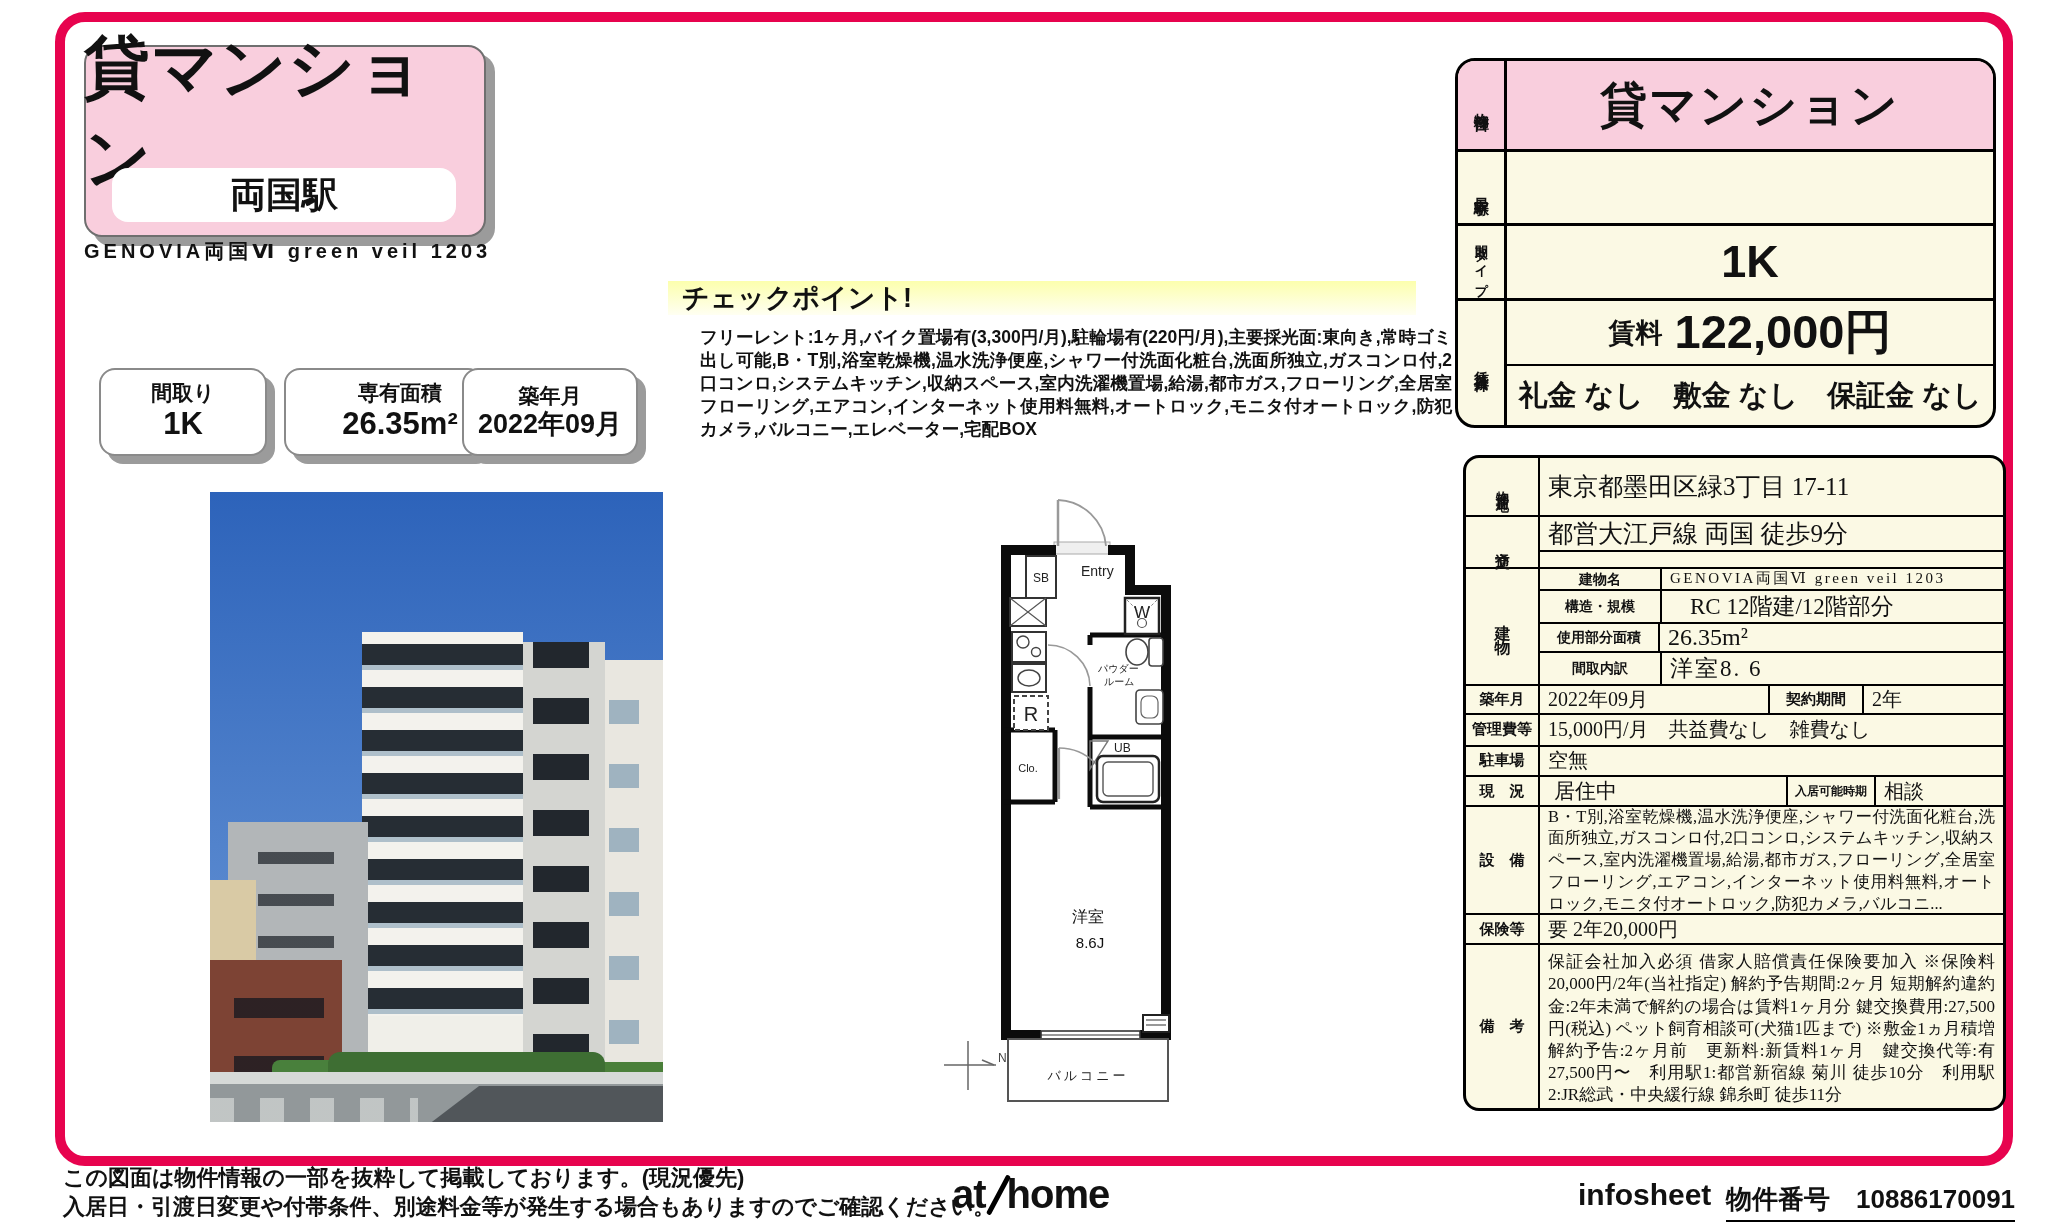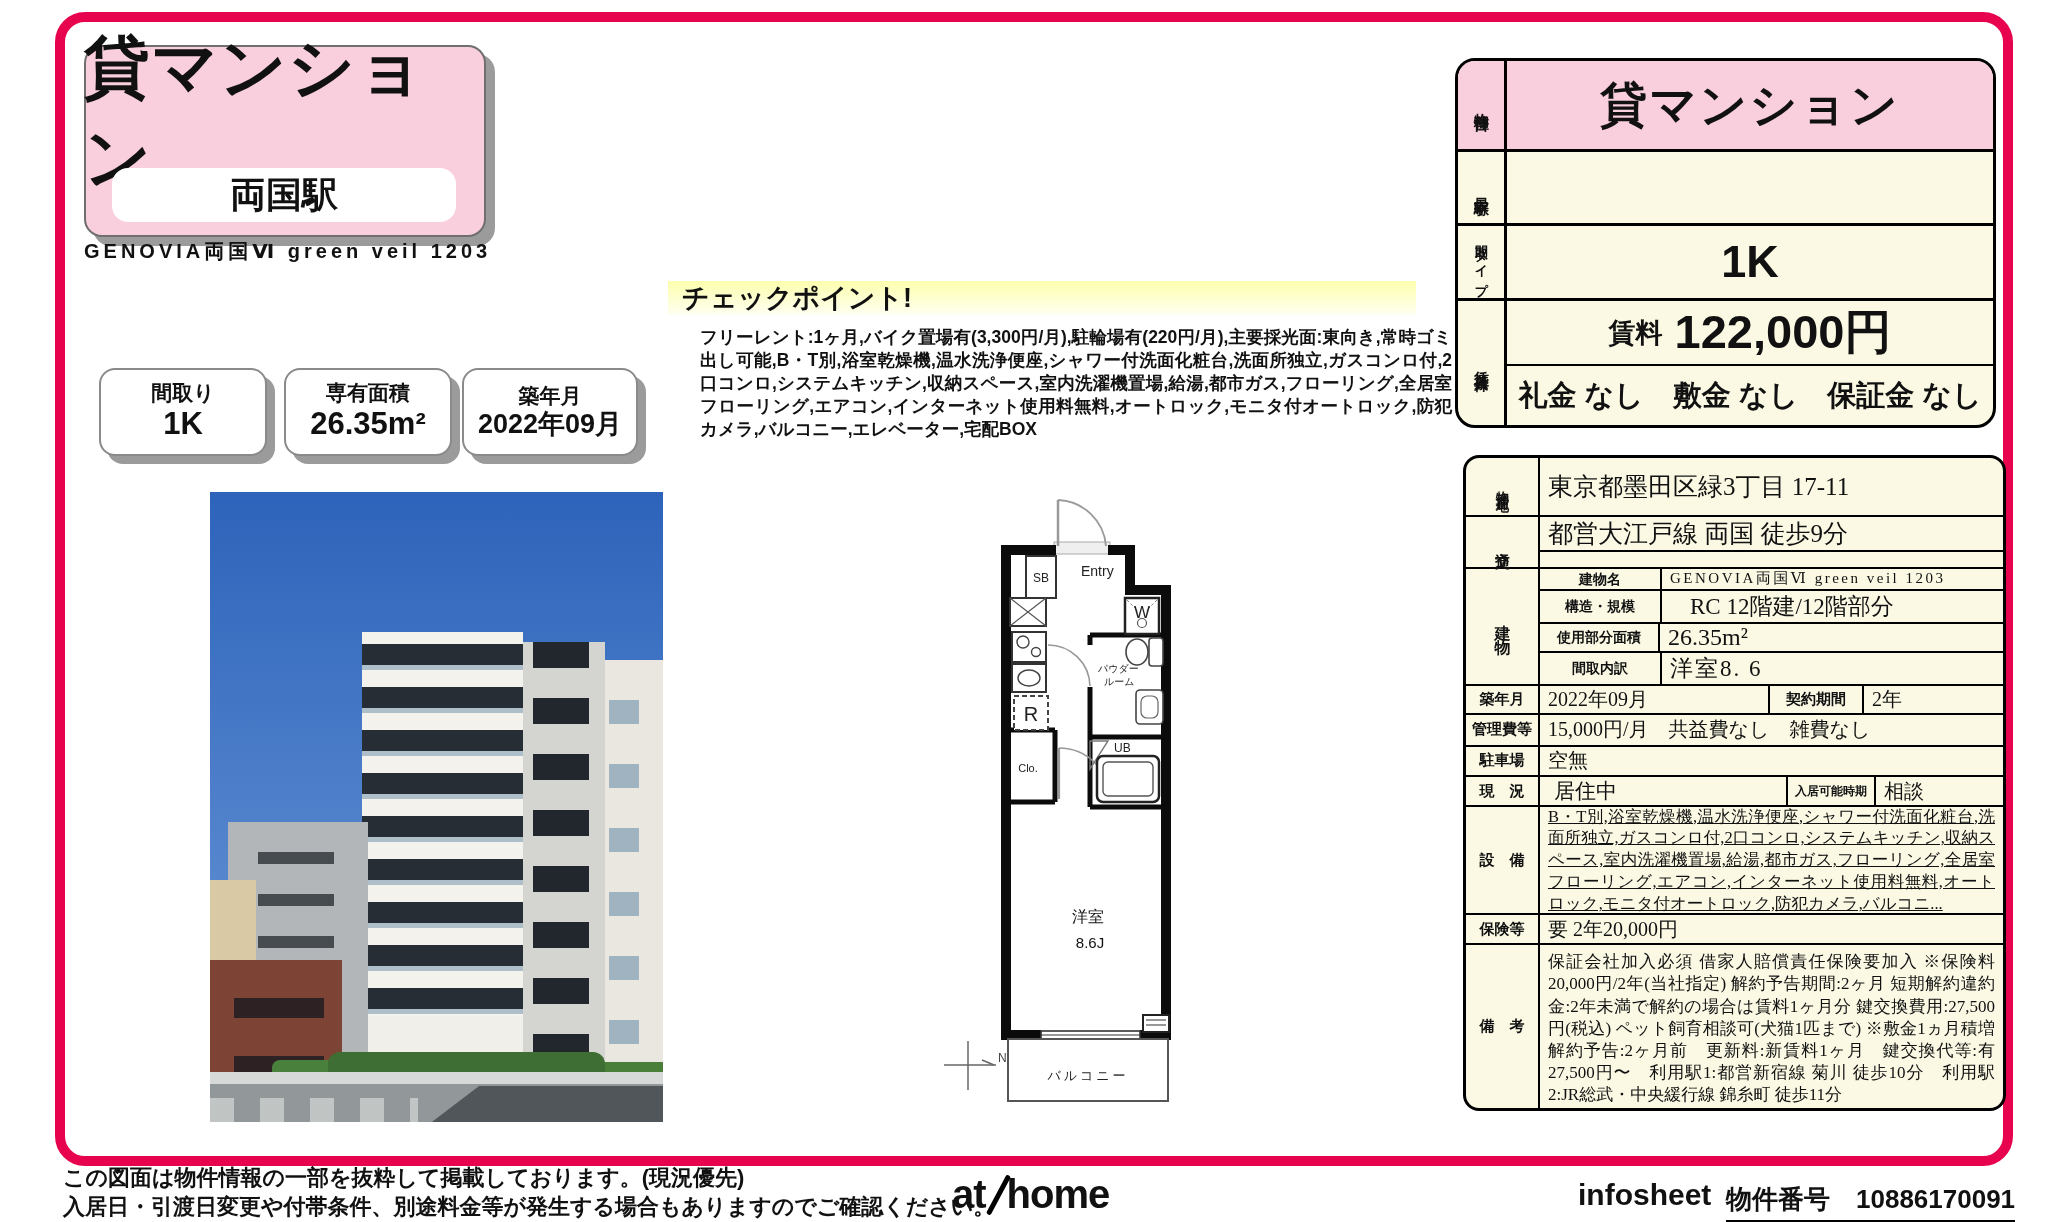--- a/index.html
+++ b/index.html
@@ -97,21 +97,21 @@
   .r-built .b1{width:72px;min-width:72px;border-right:2px solid #000;font-size:15px;}
   .r-built .v1{width:212px;border-right:2px solid #000;display:flex;align-items:center;padding:0 8px;font-size:20px;}
   .r-built .b2{width:92px;border-right:2px solid #000;font-size:15px;}
   .r-built .v2{flex:1;display:flex;align-items:center;padding:0 8px;font-size:20px;}
   .r-mgmt{height:32px;} .r-mgmt .tb-val{font-size:20px;}
   .r-park{height:30px;} .r-park .tb-val{font-size:20px;}
   .r-stat{height:36px;}
   .r-stat .v1{width:218px;border-right:2px solid #000;display:flex;align-items:center;padding:0 14px;font-size:21px;}
   .r-stat .b2{width:86px;border-right:2px solid #000;font-size:12px;line-height:1.1;text-align:center;}
   .r-stat .v2{flex:1;display:flex;align-items:center;padding:0 8px;font-size:20px;}
-  .r-equip{height:108px;} .r-equip .tb-val{font-size:16.5px;line-height:1.33;text-align:justify;text-decoration:underline;}
+  .r-equip{height:108px;} .r-equip .tb-val{font-size:16.5px;line-height:1.33;text-align:justify;}
   .r-ins{height:30px;} .r-ins .tb-val{font-size:20px;}
   .r-notes{flex:1;} .r-notes .tb-val{font-size:17px;line-height:1.3;text-align:justify;align-items:flex-start;padding-top:6px;}
 
   
   .fp{left:938px;top:490px;width:265px;height:625px;}
 
   
   .fline{left:63px;font-size:22px;font-weight:bold;white-space:nowrap;}
   .athome{left:952px;top:1172px;display:flex;align-items:center;font-weight:bold;font-size:40px;letter-spacing:-1px;}
   .athome .slash{width:5px;height:44px;background:#000;transform:rotate(28deg);margin:0 6px 0 10px;border-radius:2px;}
@@ -127,21 +127,21 @@
 
   <div class="abs title-box"></div>
   <div class="abs title-cat">貸マンション</div>
   <div class="abs title-station">両国駅</div>
   <div class="abs genovia">GENOVIA両国Ⅵ green veil 1203</div>
 
   <div class="abs chip" style="left:99px;width:164px;">
     <div class="lab">間取り</div>
     <div class="val">1K</div>
   </div>
-  <div class="abs chip" style="left:284px;width:164px;">
+  <div class="abs chip" style="left:284px;width:164px;padding-left:32px;">
     <div class="lab">専有面積</div>
     <div class="val">26.35m²</div>
   </div>
   <div class="abs chip" style="left:462px;width:172px;">
     <div class="lab">築年月</div>
     <div class="val" style="font-size:27px;">2022年09月</div>
   </div>
 
   <div class="abs cp-title">チェックポイント!</div>
   <div class="abs cp-body">フリーレント:1ヶ月,バイク置場有(3,300円/月),駐輪場有(220円/月),主要採光面:東向き,常時ゴミ出し可能,B・T別,浴室乾燥機,温水洗浄便座,シャワー付洗面化粧台,洗面所独立,ガスコンロ付,2口コンロ,システムキッチン,収納スペース,室内洗濯機置場,給湯,都市ガス,フローリング,全居室フローリング,エアコン,インターネット使用料無料,オートロック,モニタ付オートロック,防犯カメラ,バルコニー,エレベーター,宅配BOX</div>

